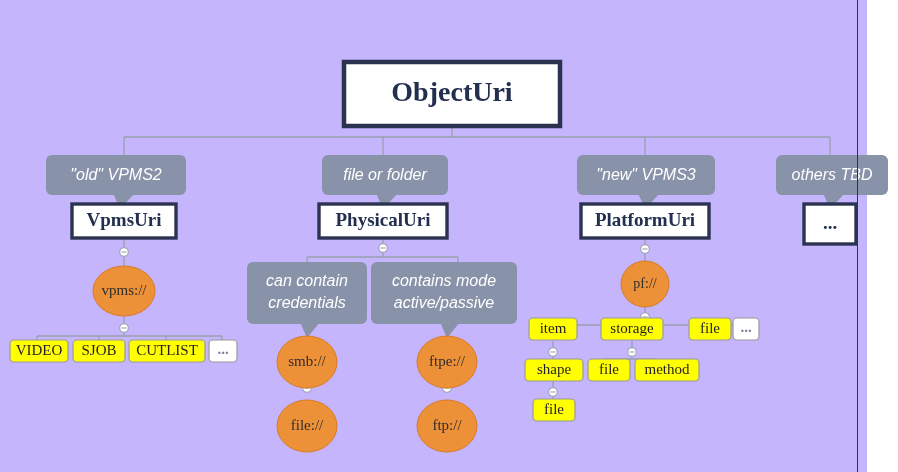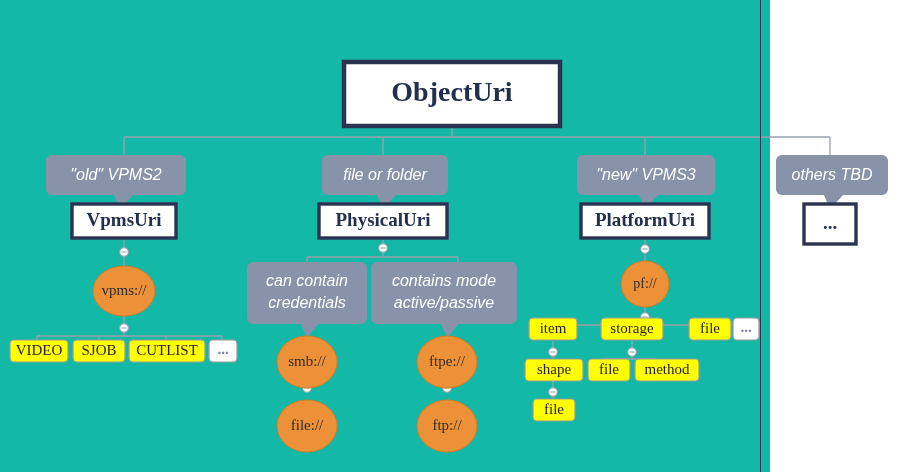--- a/index.html
+++ b/index.html
@@ -1,18 +1,18 @@
 <!DOCTYPE html>
 <html><head>
 <meta charset="utf-8">
 <style>
   html,body{margin:0;padding:0;background:#ffffff;}
   body{width:898px;height:472px;overflow:hidden;
        font-family:"Liberation Sans",sans-serif;}
-  #stage{position:relative;width:770px;height:472px;background:#14b8a6;}
+  #stage{position:relative;width:867px;height:472px;background:#c4b5fd;}
   #canvas{position:absolute;left:0;top:0;}
   .rightrule{position:absolute;top:0;right:9px;width:1px;height:472px;background:#2b3350;}
   text{dominant-baseline:middle;}
   .cls-title{font-family:"Liberation Serif",serif;font-weight:bold;fill:#232f4e;}
   .cls-box{font-family:"Liberation Serif",serif;font-weight:bold;fill:#232f4e;}
   .cls-note{font-family:"Liberation Sans",sans-serif;font-style:italic;fill:#ffffff;}
   .cls-circle{font-family:"Liberation Serif",serif;fill:#2d2d2d;}
   .cls-leaf{font-family:"Liberation Serif",serif;fill:#231f20;}
   .cls-dots{font-family:"Liberation Serif",serif;fill:#7b829a;font-weight:bold;}
 </style>

